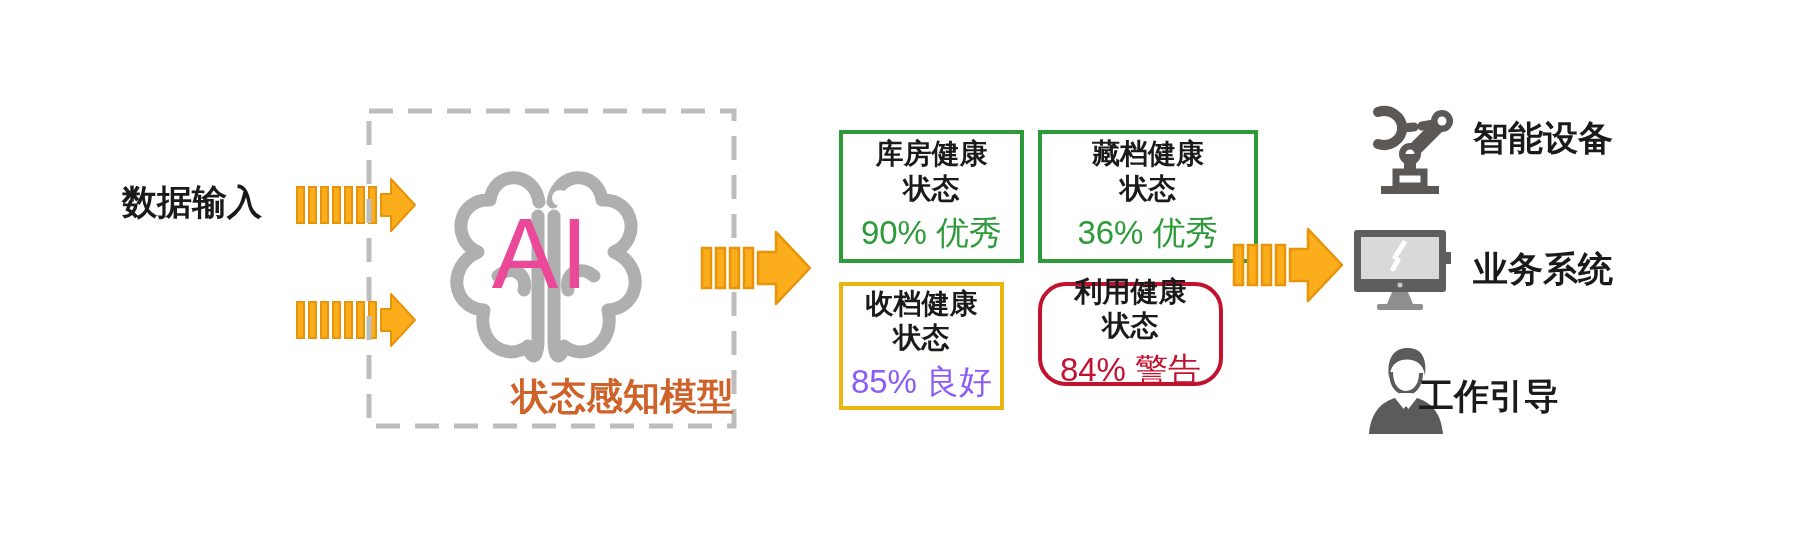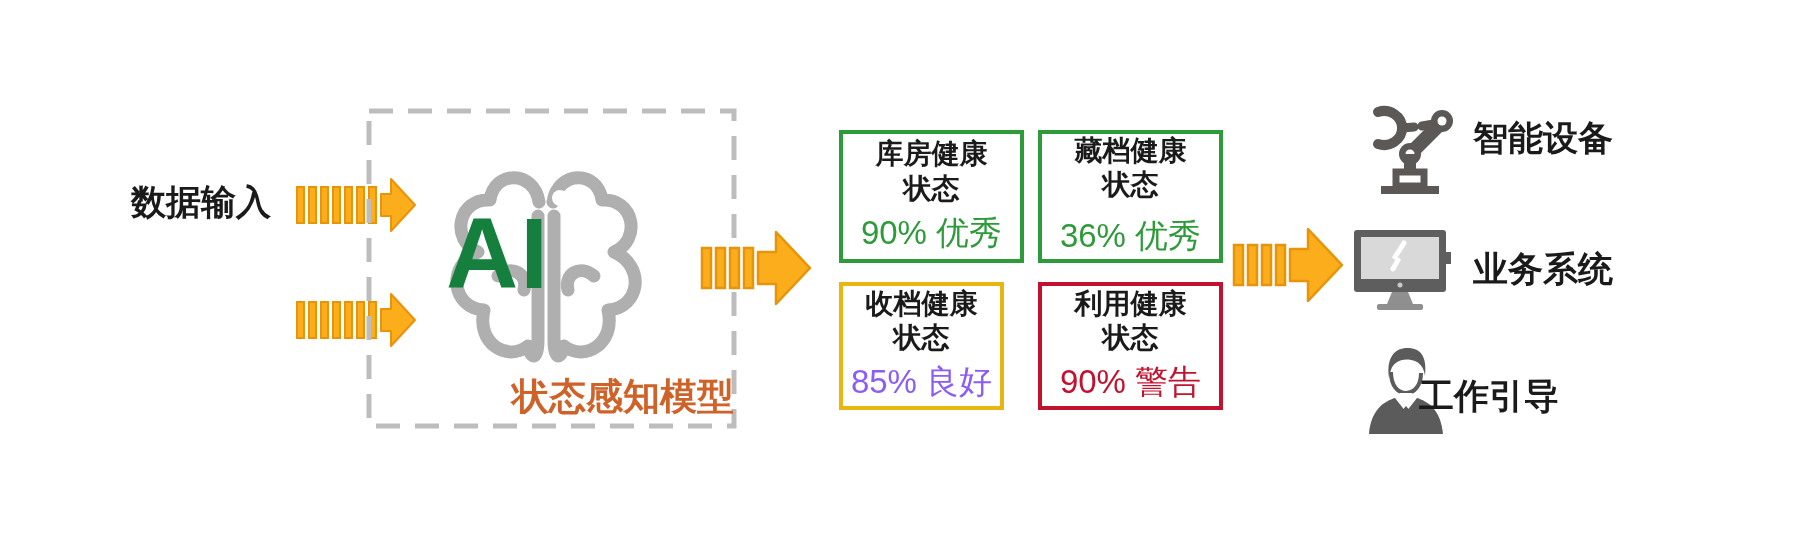--- a/index.html
+++ b/index.html
@@ -9,21 +9,21 @@
   }
   .abs{position:absolute;}
   .input-label{
     font-size:35px;font-weight:bold;color:#1a1a1a;white-space:nowrap;line-height:1.1;
   }
   .model-label{
     width:366px;text-align:right;font-size:37px;font-weight:bold;color:#CE6229;
     white-space:nowrap;line-height:1.1;
   }
   .ai-badge{
-    width:190px;font-size:100px;font-weight:bold;color:#15803d;
+    width:190px;text-align:center;font-size:100px;font-weight:normal;color:#ec4899;
     line-height:1;letter-spacing:2px;
   }
   .status-box{
     box-sizing:border-box;background:#fff;border:4px solid #737373;
     display:flex;flex-direction:column;align-items:center;justify-content:center;
   }
   .status-box .box-title{
     width:122px;text-align:center;font-size:28px;font-weight:bold;color:#1a1a1a;
     line-height:1.22;word-break:break-all;
   }
@@ -35,21 +35,21 @@
   .sb-red  {border-color:#C1122F;}   .sb-red    .box-status{color:#C1122F;}
   .output-label{
     font-size:35px;font-weight:bold;color:#1a1a1a;white-space:nowrap;line-height:1.1;margin-left:7px;
   }
 </style>
 </head>
 <body>
 
 <div class="canvas">
 
-  <div class="abs input-label" style="left:131px;top:183px;">数据输入</div>
+  <div class="abs input-label" style="left:122px;top:183px;">数据输入</div>
 
   <svg class="abs" style="left:296px;top:176px;" width="122" height="58" viewBox="0 0 122 58">
     <g fill="#FBAD1B" stroke="#E8940A" stroke-width="2">
       <rect x="1" y="11" width="7" height="36"></rect>
         <rect x="13" y="11" width="7" height="36"></rect>
       <rect x="25" y="11" width="7" height="36"></rect>
         <rect x="37" y="11" width="7" height="36"></rect>
       <rect x="49" y="11" width="7" height="36"></rect>
         <rect x="61" y="11" width="7" height="36"></rect>
       <rect x="73" y="11" width="7" height="36"></rect>
@@ -99,33 +99,33 @@
         <rect x="44" y="22" width="9" height="40"></rect>
       <polygon points="58,26 76,26 76,6 110,42 76,78 76,58 58,58" stroke-linejoin="round"></polygon>
     </g>
   </svg>
 
   <div class="abs status-box sb-green" style="left:839px;top:130px;width:185px;height:133px;">
     <div class="box-title">库房健康状态</div>
     <div class="box-status">90% 优秀</div>
   </div>
 
-  <div class="abs status-box sb-green" style="left:1038px;top:130px;width:185px;height:133px;justify-content:space-between;">
+  <div class="abs status-box sb-green" style="left:1038px;top:130px;width:220px;height:133px;">
     <div class="box-title">藏档健康状态</div>
     <div class="box-status">36% 优秀</div>
   </div>
 
   <div class="abs status-box sb-gold" style="left:839px;top:282px;width:165px;height:128px;">
     <div class="box-title">收档健康状态</div>
     <div class="box-status">85% 良好</div>
   </div>
 
-  <div class="abs status-box sb-red" style="left:1038px;top:282px;width:185px;height:128px;">
+  <div class="abs status-box sb-red" style="left:1038px;top:282px;width:185px;height:104px;border-radius:28px;">
     <div class="box-title">利用健康状态</div>
-    <div class="box-status">90% 警告</div>
+    <div class="box-status">84% 警告</div>
   </div>
 
   <svg class="abs" style="left:1232px;top:223px;" width="112" height="84" viewBox="0 0 112 84">
     <g fill="#FBAD1B" stroke="#E8940A" stroke-width="2.5">
       <rect x="2" y="22" width="9" height="40"></rect>
         <rect x="16" y="22" width="9" height="40"></rect>
       <rect x="30" y="22" width="9" height="40"></rect>
         <rect x="44" y="22" width="9" height="40"></rect>
       <polygon points="58,26 76,26 76,6 110,42 76,78 76,58 58,58" stroke-linejoin="round"></polygon>
     </g>

